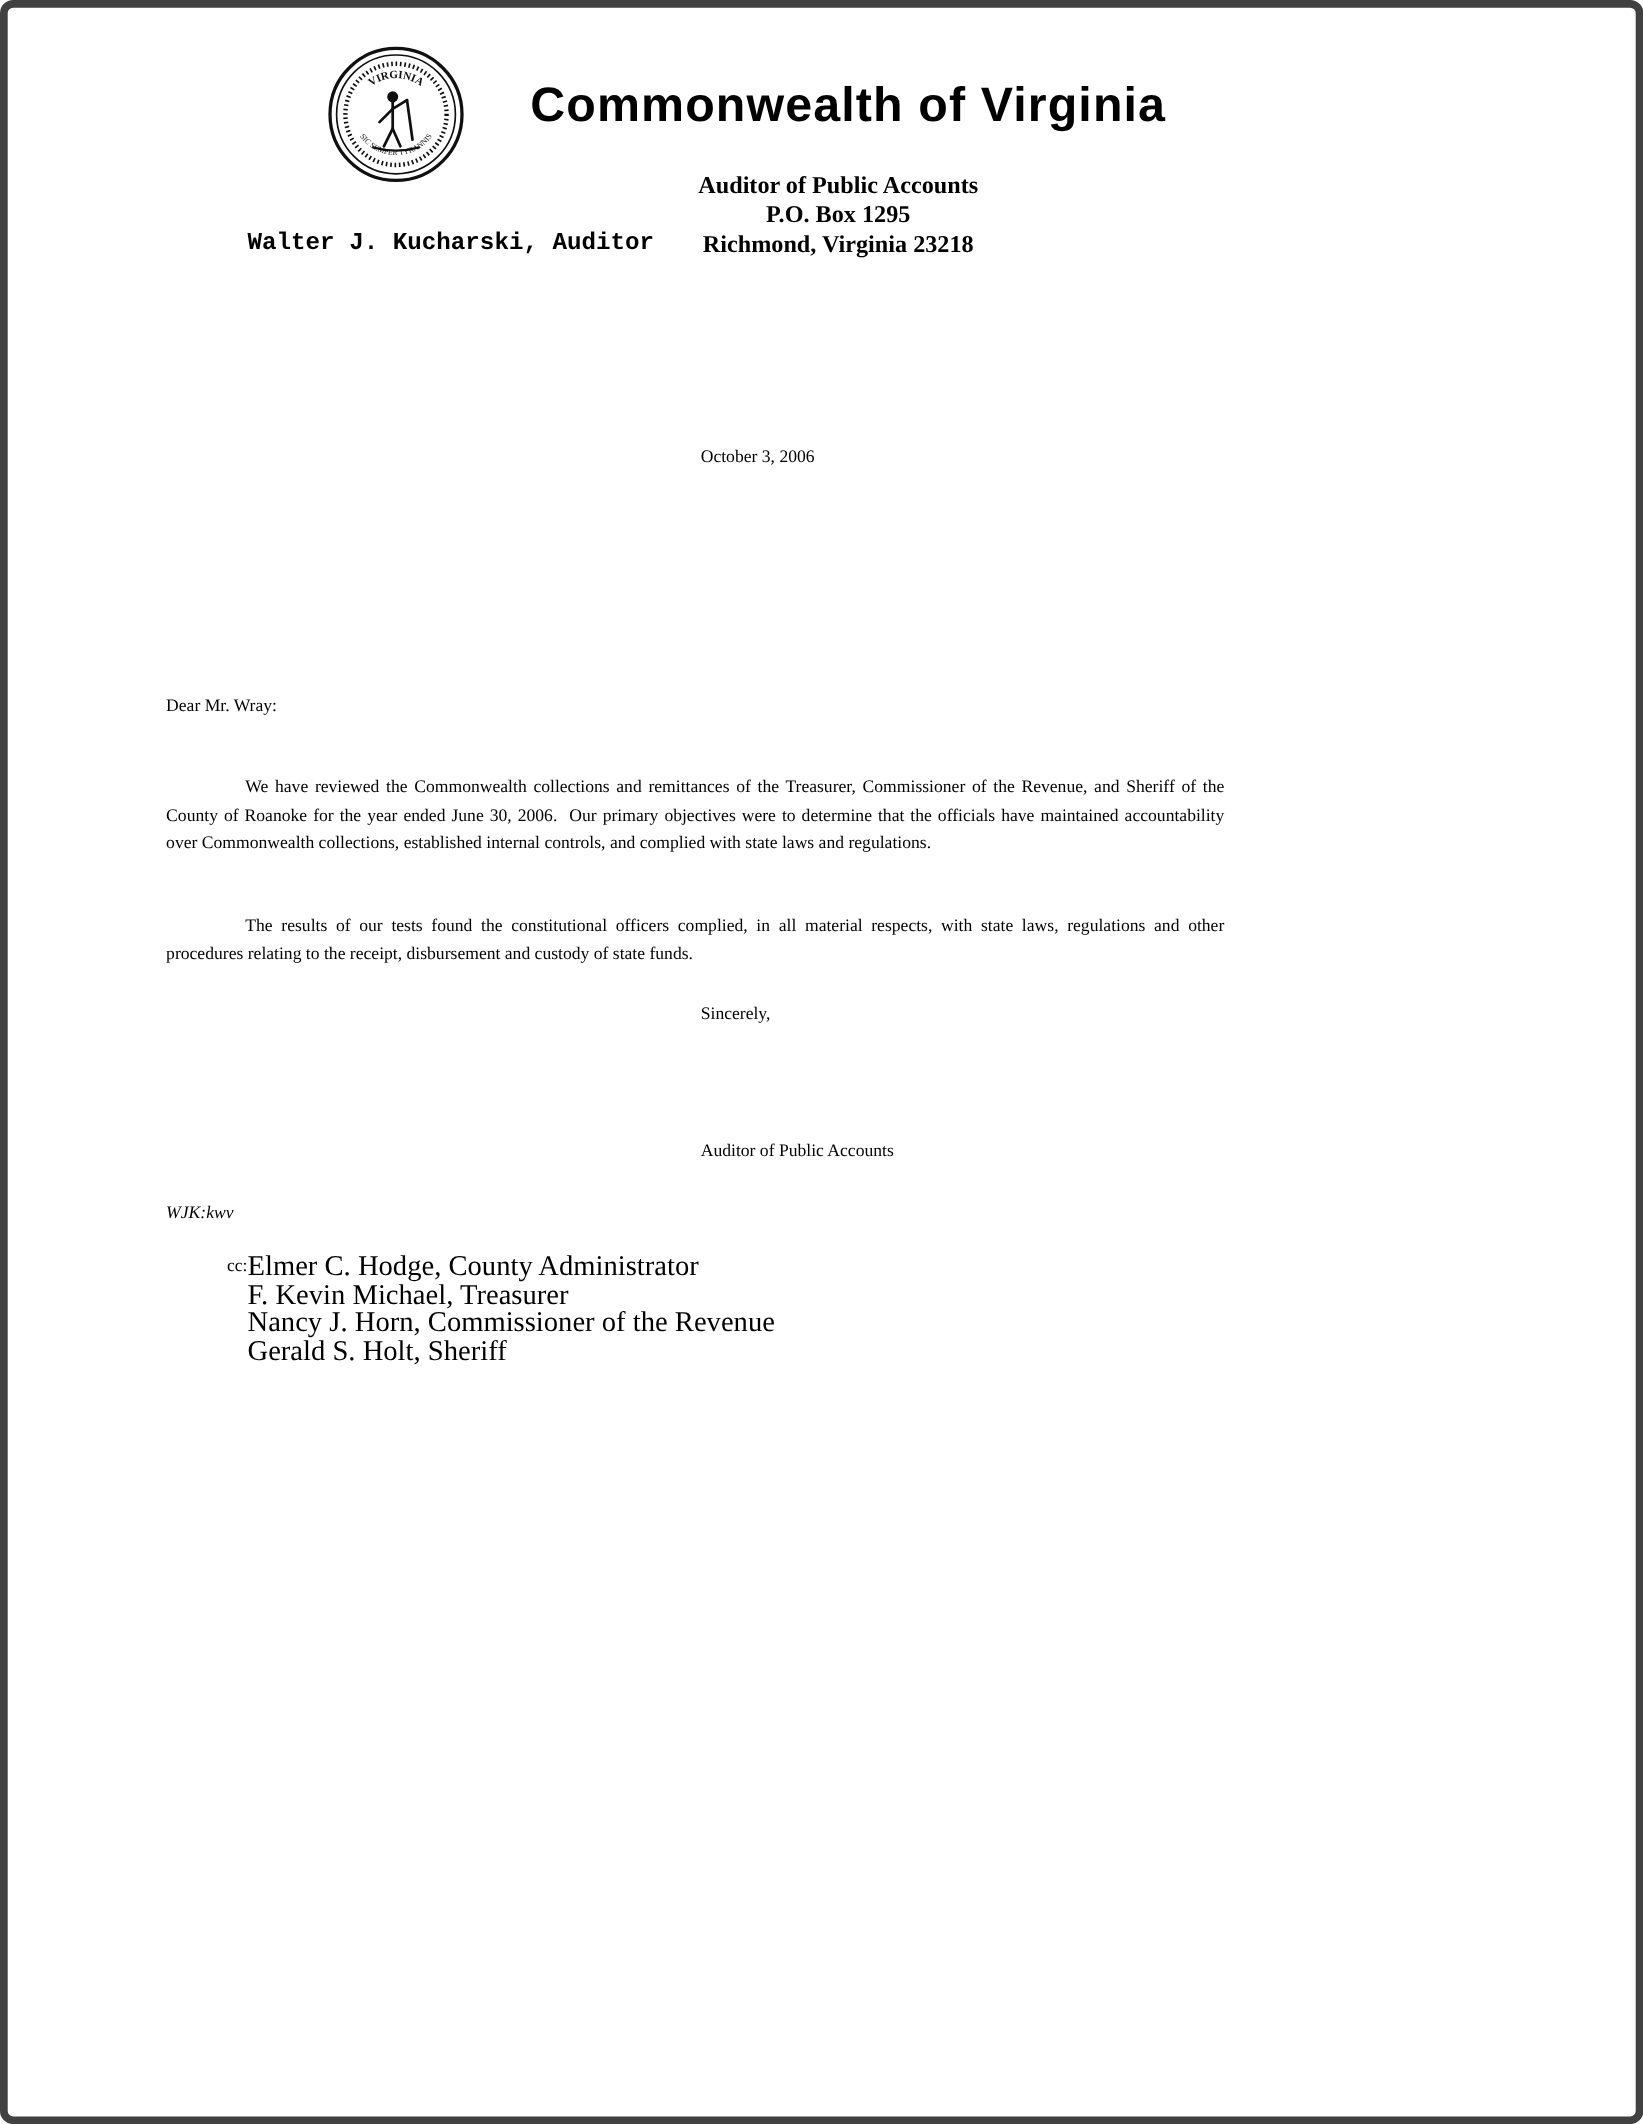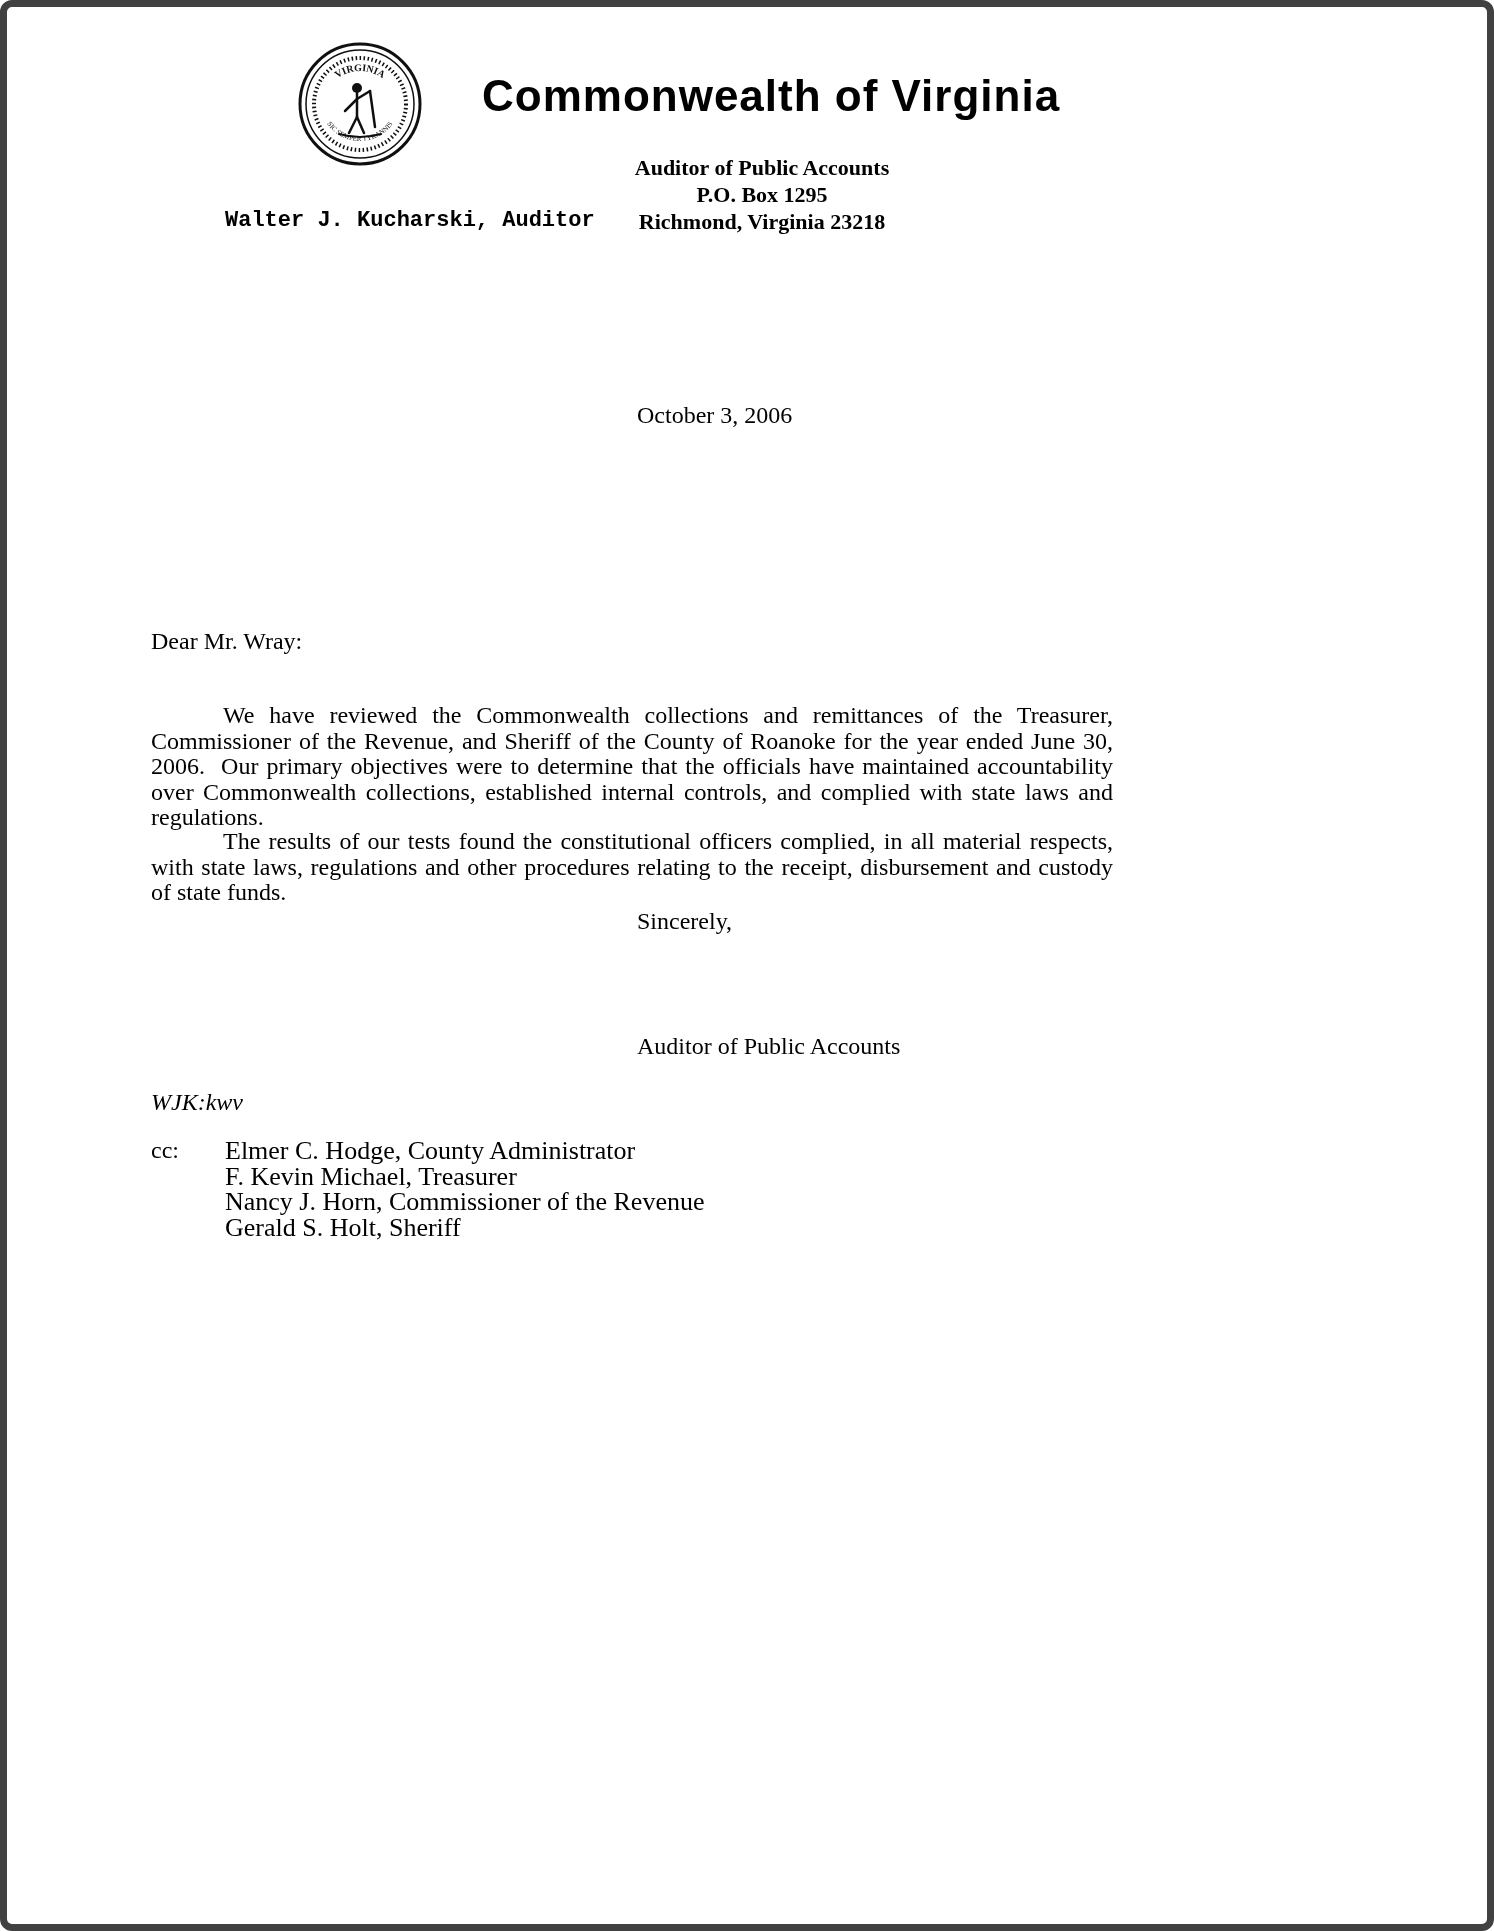--- a/index.html
+++ b/index.html
@@ -56,21 +56,21 @@
     left: 218px;
     top: 201px;
     font-weight: bold;
     font-size: 22px;
     font-family: Liberation Mono, monospace;
     white-space: pre-wrap;
   }
 
   
   .line, .block {
-    font-size: 24px;
+    font-size: 16px;
     line-height: 25.5px;
     white-space: pre-wrap;
   }
   .date-line {
     position: absolute;
     left: 630px;
     top: 396px;
   }
   .recipient-block {
     position: absolute;
@@ -109,20 +109,21 @@
   }
   .cc-block {
     position: absolute;
     left: 144px;
     top: 1131px;
     display: flex;
   }
   .cc-label {
     width: 74px;
     flex: 0 0 74px;
+    text-align: right;
   }
   .cc-names > div {
     font-size: 26px;
     line-height: 25.5px;
     white-space: pre-wrap;
   }
 </style>
 </head>
 <body>
 

